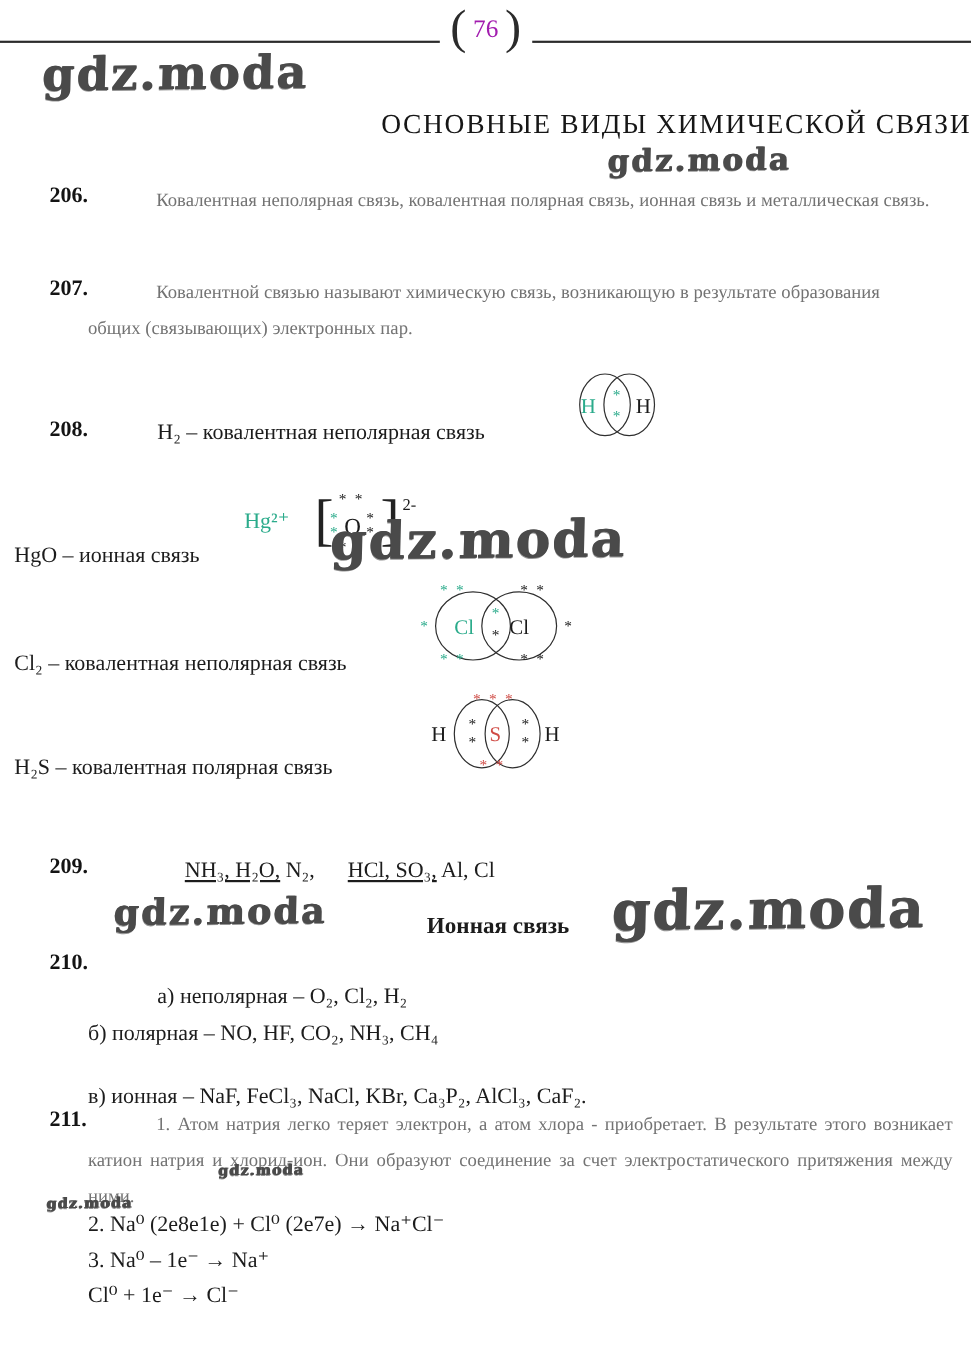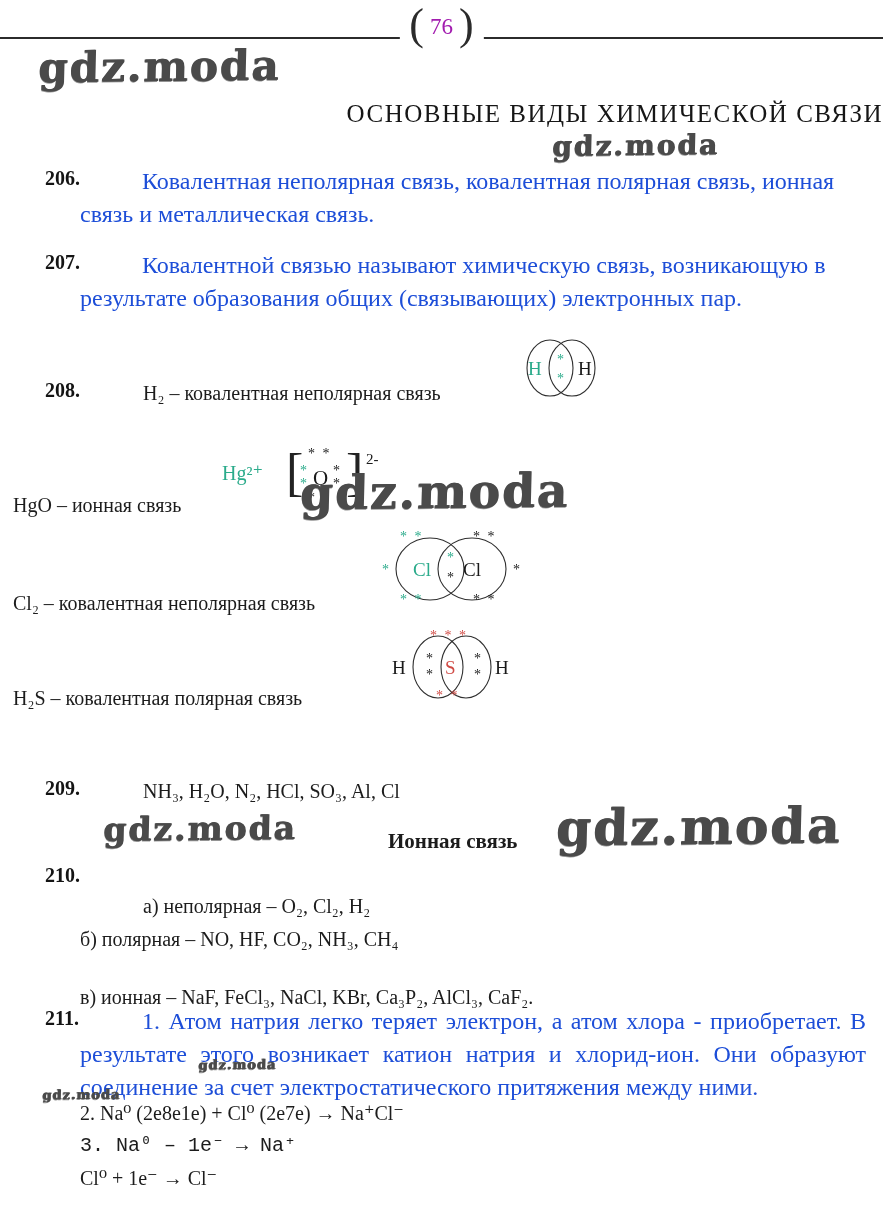--- a/index.html
+++ b/index.html
@@ -38,26 +38,26 @@
 
   .title {
     left: 70px; top: 100px; width: 813px;
     text-align: right;
     font-size: 25px; letter-spacing: 1.5px;
     color: #161616;
   }
 
   .num { font-weight: bold; font-size: 20px; color: #141414; }
   .body-text {
-    font-size: 24px; line-height: 33px; color: #1d4ed8;
+    font-size: 17px; line-height: 33px; color: #737373;
   }
   .hang { width: 770px; text-indent: 62px; }
   .just { text-align: justify; font-family: Liberation Serif, serif; }
   .body-line { font-size: 20px; line-height: 28px; white-space: pre; }
-  .u { text-underline-offset: 3px; }
+  .u { text-decoration: underline; text-underline-offset: 3px; margin-left: 25px; }
   .bold-label { font-weight: bold; font-size: 21px; }
 
   svg .orbit { fill: none; stroke: #2f2f2f; stroke-width: 1.1px; }
   svg text { font-family: "Liberation Serif", "DejaVu Serif", serif; }
   svg .sym { font-size: 19px; fill: #1a1a1a; }
   svg .dot { font-size: 14px; fill: #1a1a1a; letter-spacing: 2px; }
   svg .bracket { font-size: 52px; fill: #222222; }
   svg .charge { font-size: 15px; fill: #1a1a1a; }
   svg .cation { font-size: 20px; }
   svg .teal-fill { fill: #2bab8b; }
@@ -156,14 +156,14 @@
 <div class="abs bold-label" style="left:388px;top:829px;">Ионная связь</div>
 
 <span class="abs num" style="left:45px;top:864px;">210.</span>
 <div class="abs body-line" style="left:143px;top:892px;">а) неполярная – O₂, Cl₂, H₂</div>
 <div class="abs body-line" style="left:80px;top:925px;">б) полярная – NO, HF, CO₂, NH₃, CH₄</div>
 <div class="abs body-line" style="left:80px;top:958px;margin-top:25px;">в) ионная – NaF, FeCl₃, NaCl, KBr, Ca₃P₂, AlCl₃, CaF₂.</div>
 
 <span class="abs num" style="left:45px;top:1007px;">211.</span>
 <div class="abs body-text just" style="left:80px;top:1005px;width:786px;text-indent:62px;">1. Атом натрия легко теряет электрон, а атом хлора - приобретает. В результате этого возникает катион натрия и хлорид-ион. Они образуют соединение за счет электростатического притяжения между ними.</div>
 <div class="abs body-line" style="left:80px;top:1099px;">2. Na⁰ (2е8е1е) + Cl⁰ (2е7е) → Na⁺Cl⁻</div>
-<div class="abs body-line" style="left:80px;top:1132px;font-family:Liberation Mono, monospace;">3. Na⁰ – 1е⁻ → Na⁺</div>
+<div class="abs body-line" style="left:80px;top:1132px;">3. Na⁰ – 1е⁻ → Na⁺</div>
 <div class="abs body-line" style="left:80px;top:1164px;">Cl⁰ + 1е⁻ → Cl⁻</div>
 
 </body></html>

